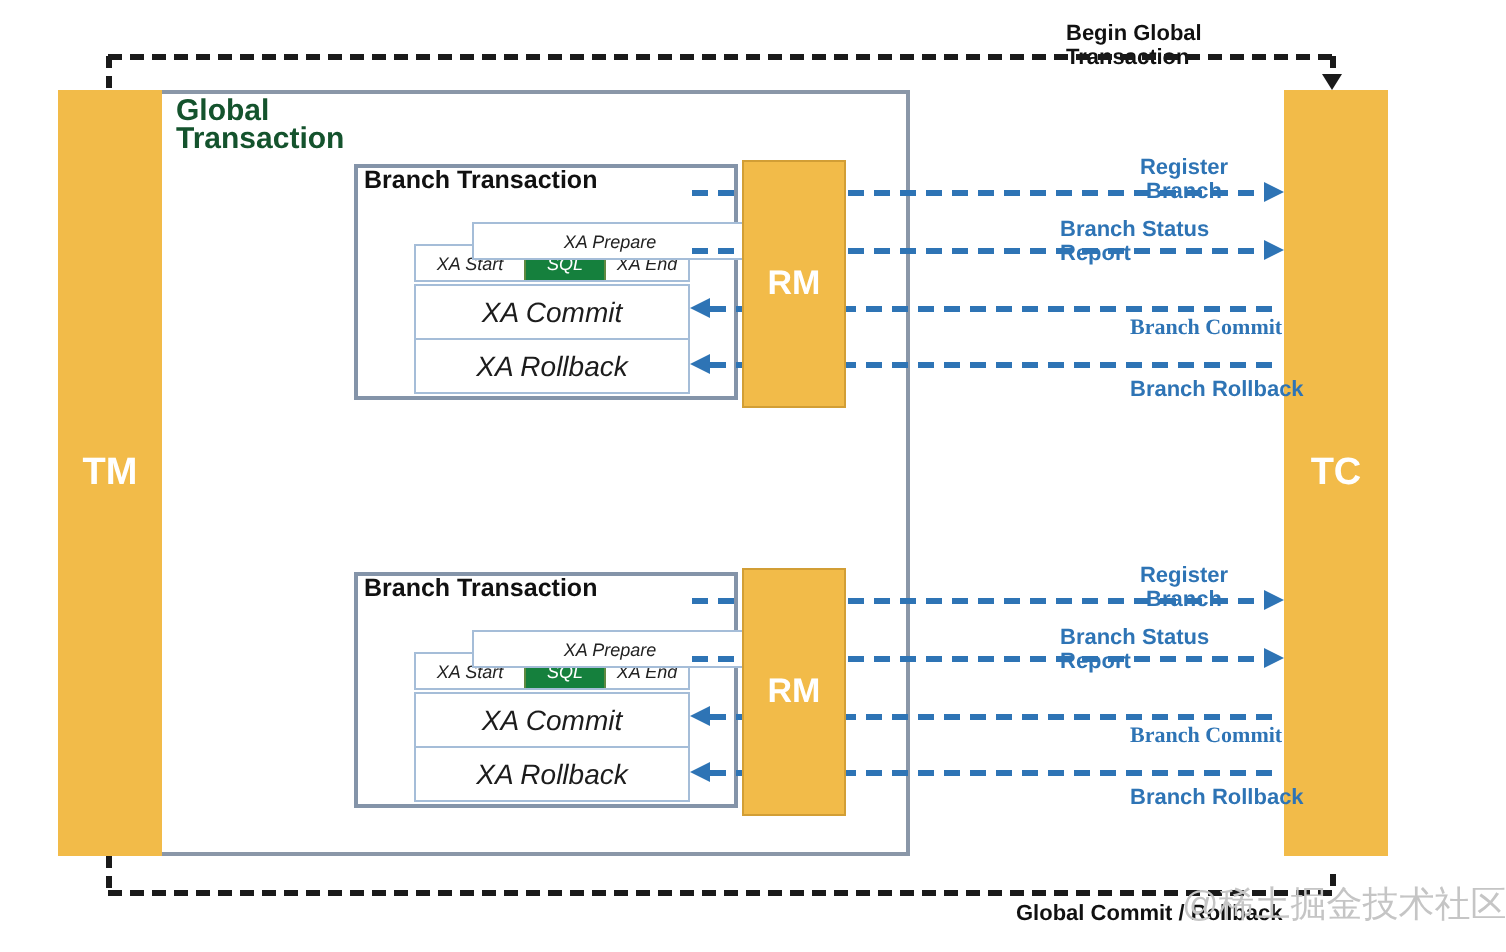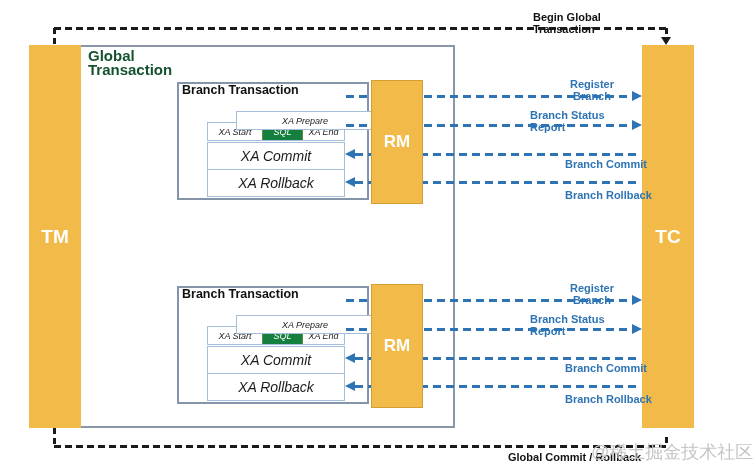--- a/index.html
+++ b/index.html
@@ -62,21 +62,21 @@
        border-left:10px solid #2E74B5;border-top:5px solid transparent;border-bottom:5px solid transparent;}
   .ahl{position:absolute;width:0;height:0;z-index:4;
        border-right:10px solid #2E74B5;border-top:5px solid transparent;border-bottom:5px solid transparent;}
   .h1{left:632px;top:11px;} .h2{left:632px;top:40px;}
   .h3{left:345px;top:69px;} .h4{left:345px;top:97px;}
 
   
   .msg{position:absolute;color:#2E74B5;font-weight:bold;font-size:11px;line-height:12px;z-index:6;}
   .m-reg{left:542px;top:-2px;width:52px;text-align:center;margin-left:24px;}
   .m-status{left:530px;top:29px;width:95px;}
-  .m-commit{left:565px;top:78px;white-space:nowrap;}
+  .m-commit{left:565px;top:78px;white-space:nowrap;font-family:Liberation Serif, serif;}
   .m-rollback{left:565px;top:109px;white-space:nowrap;}
 
   
   .kh{position:absolute;height:3px;z-index:4;
       background:repeating-linear-gradient(90deg,#1a1a1a 0 7px,transparent 7px 11px);}
   .kv{position:absolute;width:3px;z-index:4;
       background:repeating-linear-gradient(180deg,#1a1a1a 0 6px,transparent 6px 10px);}
   .k-top{left:54px;top:27px;width:612px;}
   .k-bottom{left:54px;top:445px;width:612px;}
   .k-tm-top{left:53px;top:28px;height:17px;}

